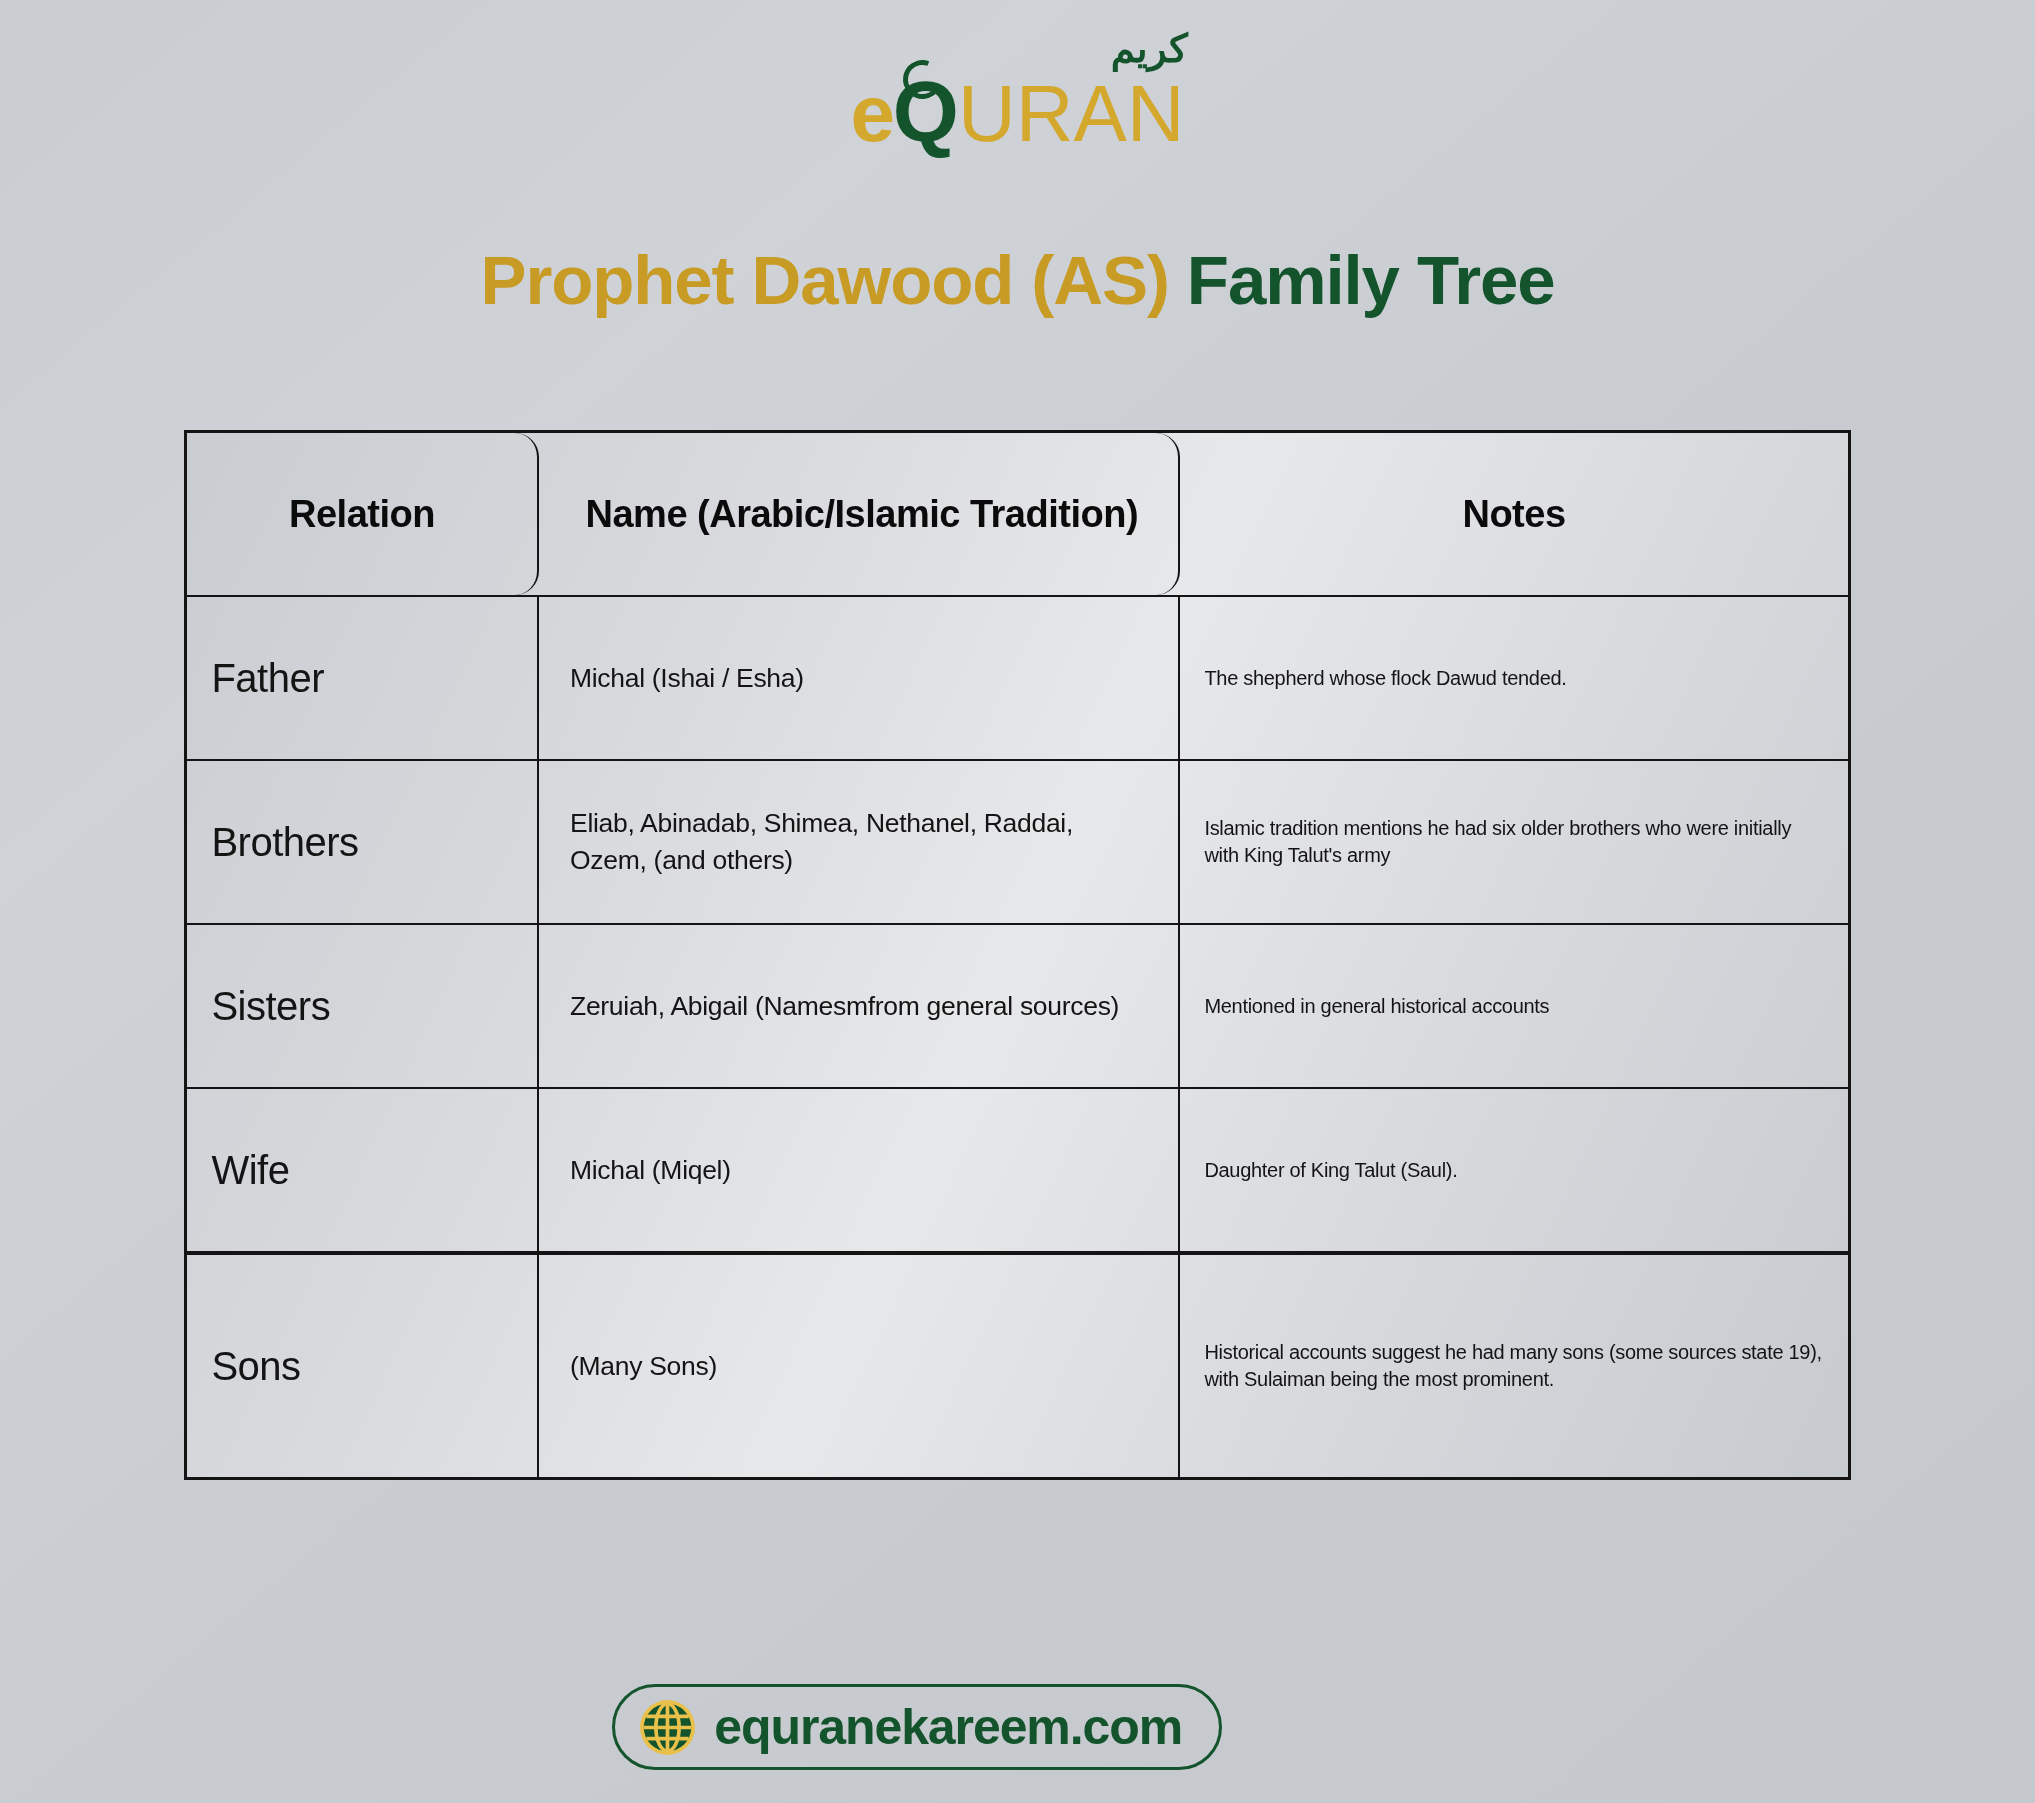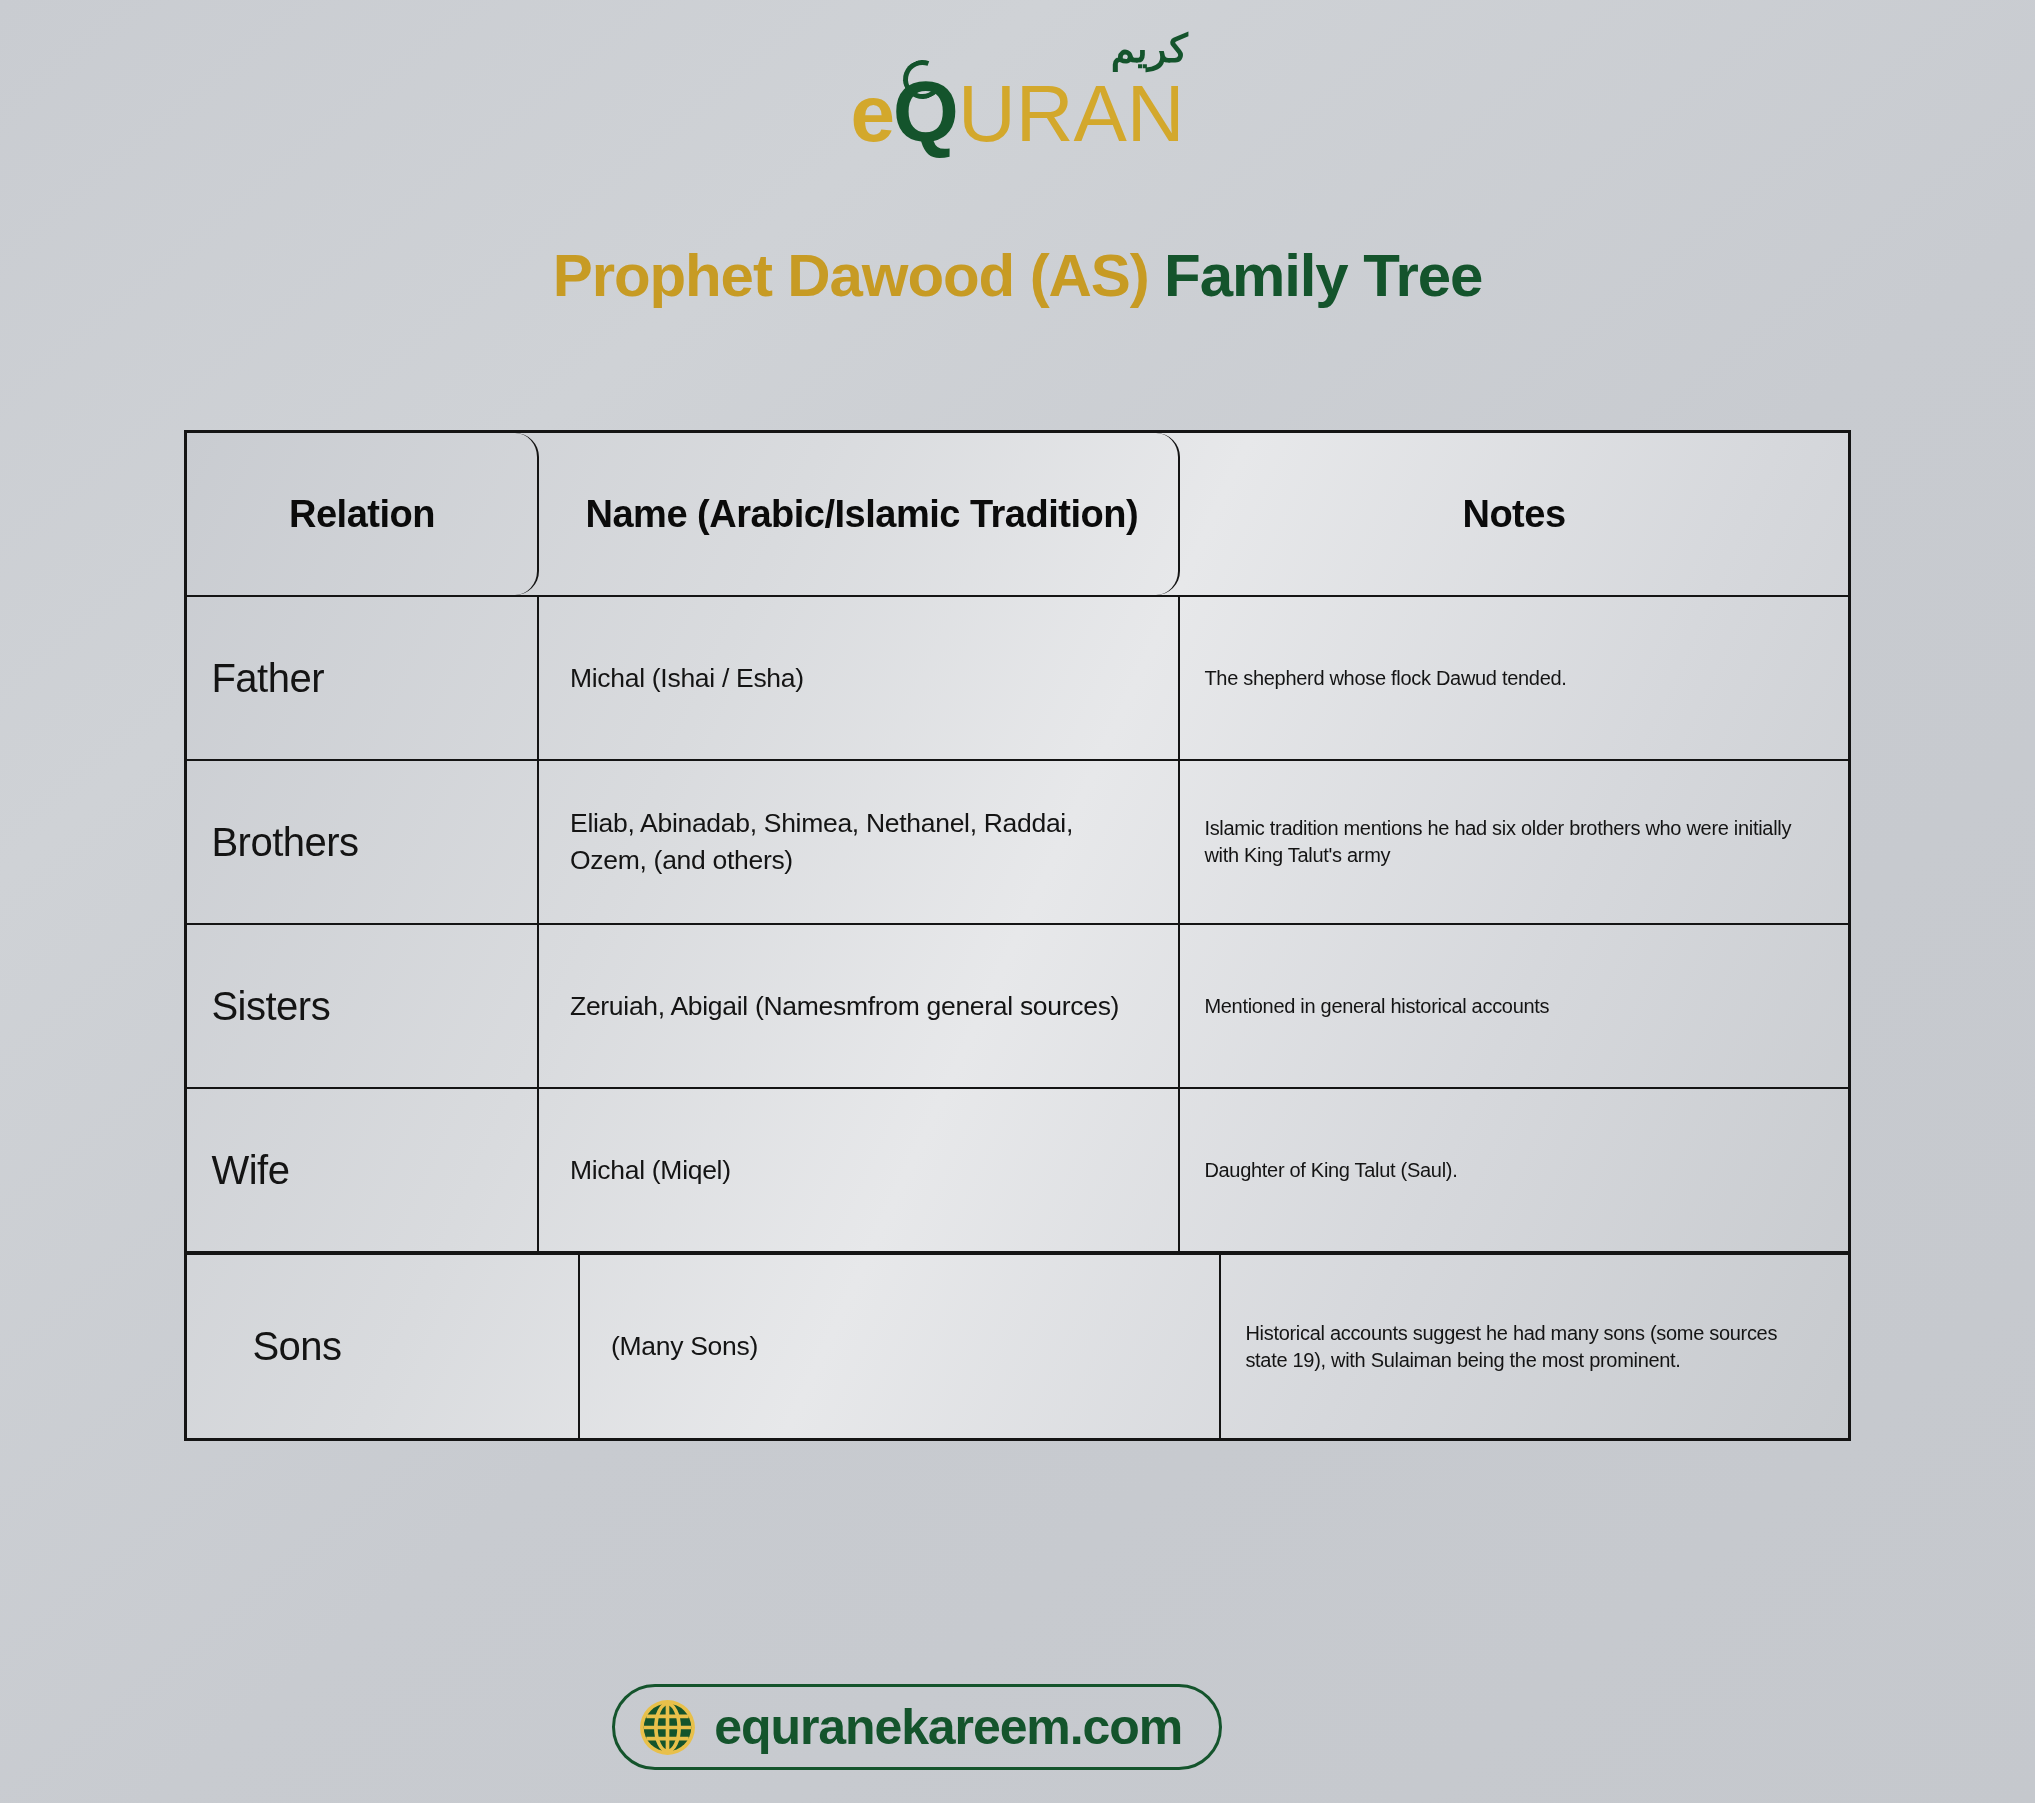--- a/index.html
+++ b/index.html
@@ -71,21 +71,21 @@
     transform: rotate(-25deg);
   }
 
   
   .title {
     position: absolute;
     top: 241px;
     left: 0;
     width: 2035px;
     text-align: center;
-    font-size: 60px;
+    font-size: 69px;
     font-weight: 800;
     letter-spacing: -1.1px;
     white-space: nowrap;
   }
   .title .gold { color: #c79b24; }
   .title .green { color: #14542c; }
 
   
   .table {
     position: absolute;
@@ -123,21 +123,21 @@
     text-align: center;
     font-size: 38px;
     font-weight: 700;
     color: #0b0b0b;
     letter-spacing: -0.5px;
     border-radius: 24px;
   }
   .hdr-row .c-name { line-height: 1.12; }
 
   .body-row { height: 162px; }
-  .body-row.sons-row { height: 183px; margin-left: 41px; }
+  .body-row.sons-row { height: 222px; }
 
   .relation-text {
     font-size: 40px;
     font-weight: 500;
     color: #141414;
     letter-spacing: -0.5px;
   }
   .name-text {
     font-size: 26.5px;
     font-weight: 500;

